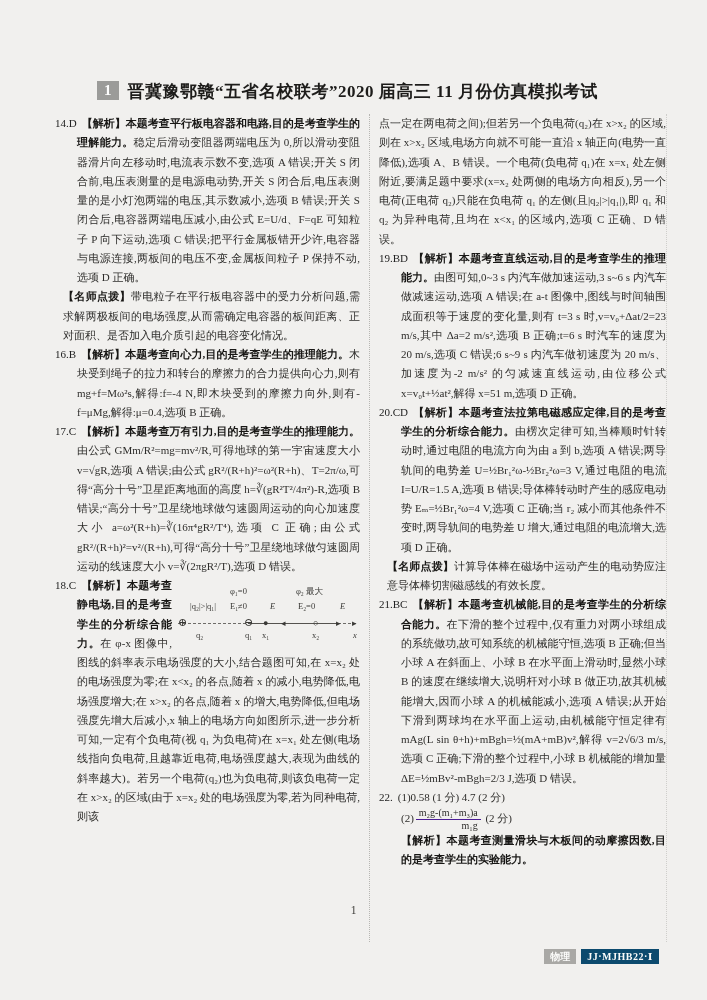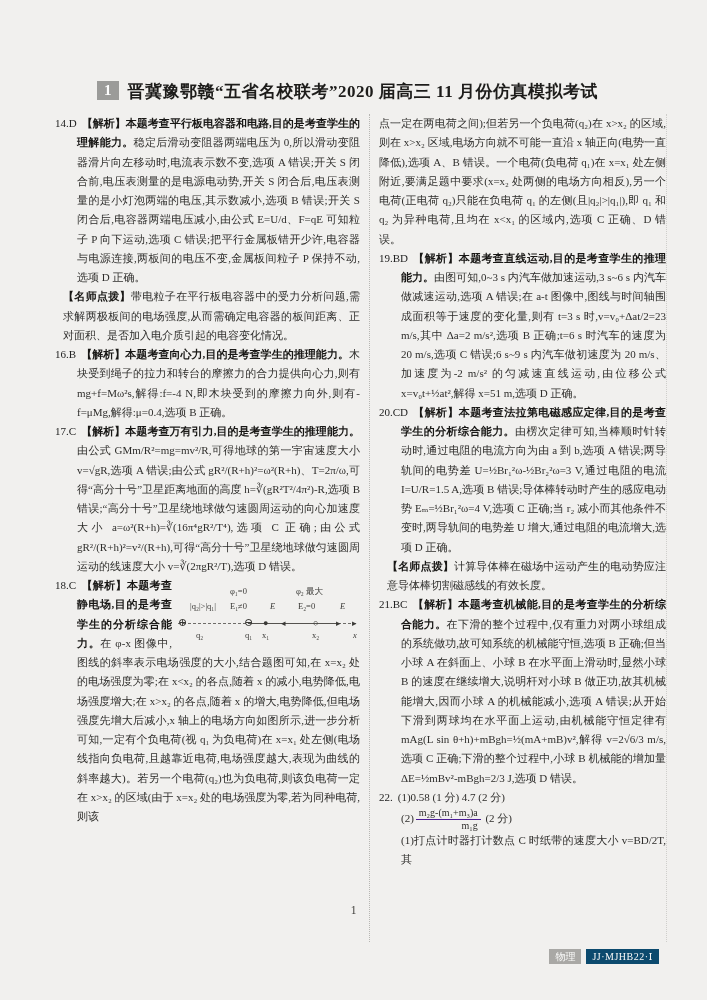--- a/index.html
+++ b/index.html
@@ -44,21 +44,21 @@
     font-family:"Liberation Serif","DejaVu Serif",serif;
   }
   .fig18 .fl{position:absolute;white-space:nowrap;}
   .fig18 .axis{position:absolute;left:0;top:37px;width:178px;border-top:1px dashed #6e6c68;}
   .fig18 .axis-solid{position:absolute;left:70px;top:37px;width:92px;border-top:1px solid #55534f;}
   .fig18 .sym{position:absolute;top:31px;font-size:11px;color:#3a3936;}
   .fig18 .dotp{top:33px;font-size:9px;}
   
   .pagenum{position:absolute;left:0;right:0;bottom:84px;text-align:center;font-size:11.5px;color:#3a3936;}
   .badges{position:absolute;right:48px;bottom:36px;white-space:nowrap;}
-  .badge{display:inline-block;color:#fbfbfa;font-size:10px;line-height:15px;padding:0 6px;font-weight:normal;}
+  .badge{display:inline-block;color:#fbfbfa;font-size:10px;line-height:15px;padding:0 6px;font-weight:bold;}
   .badge1{background:#a9a8a5;margin-right:5px;}
   .badge2{background:#0c4a6e;letter-spacing:.5px;}
 </style>
 </head>
 <body>
 
 <div class="page">
 
   <div class="header">
     <span class="numbox">1</span><h1 class="ptitle">晋冀豫鄂赣“五省名校联考”2020 届高三 11 月份仿真模拟考试</h1>
@@ -100,21 +100,21 @@
 
     <div class="col col-right">
       <p class="cont">点一定在两电荷之间);但若另一个负电荷(q₂)在 x&gt;x₂ 的区域,则在 x&gt;x₂ 区域,电场方向就不可能一直沿 x 轴正向(电势一直降低),选项 A、B 错误。一个电荷(负电荷 q₁)在 x=x₁ 处左侧附近,要满足题中要求(x=x₂ 处两侧的电场方向相反),另一个电荷(正电荷 q₂)只能在负电荷 q₁ 的左侧(且|q₂|&gt;|q₁|),即 q₁ 和 q₂ 为异种电荷,且均在 x&lt;x₁ 的区域内,选项 C 正确、D 错误。</p>
       <p class="item"><span class="qnum">19.BD</span><b>【解析】本题考查直线运动,目的是考查学生的推理能力。</b><span>由图可知,0~3 s 内汽车做加速运动,3 s~6 s 内汽车做减速运动,选项 A 错误;在 a-t 图像中,图线与时间轴围成面积等于速度的变化量,则有 t=3 s 时,v=v₀+Δat/2=23 m/s,其中 Δa=2 m/s²,选项 B 正确;t=6 s 时汽车的速度为 20 m/s,选项 C 错误;6 s~9 s 内汽车做初速度为 20 m/s、加速度为-2 m/s² 的匀减速直线运动,由位移公式 x=v₀t+½at²,解得 x=51 m,选项 D 正确。</span></p>
       <p class="item"><span class="qnum">20.CD</span><b>【解析】本题考查法拉第电磁感应定律,目的是考查学生的分析综合能力。</b><span>由楞次定律可知,当棒顺时针转动时,通过电阻的电流方向为由 a 到 b,选项 A 错误;两导轨间的电势差 U=½Br₁²ω-½Br₂²ω=3 V,通过电阻的电流 I=U/R=1.5 A,选项 B 错误;导体棒转动时产生的感应电动势 Eₘ=½Br₁²ω=4 V,选项 C 正确;当 r₂ 减小而其他条件不变时,两导轨间的电势差 U 增大,通过电阻的电流增大,选项 D 正确。</span></p>
       <p class="note"><b>【名师点拨】</b><span>计算导体棒在磁场中运动产生的电动势应注意导体棒切割磁感线的有效长度。</span></p>
       <p class="item"><span class="qnum">21.BC</span><b>【解析】本题考查机械能,目的是考查学生的分析综合能力。</b><span>在下滑的整个过程中,仅有重力对两小球组成的系统做功,故可知系统的机械能守恒,选项 B 正确;但当小球 A 在斜面上、小球 B 在水平面上滑动时,显然小球 B 的速度在继续增大,说明杆对小球 B 做正功,故其机械能增大,因而小球 A 的机械能减小,选项 A 错误;从开始下滑到两球均在水平面上运动,由机械能守恒定律有 mAg(L sin θ+h)+mBgh=½(mA+mB)v²,解得 v=2√6/3 m/s,选项 C 正确;下滑的整个过程中,小球 B 机械能的增加量 ΔE=½mBv²-mBgh=2/3 J,选项 D 错误。</span></p>
       <p class="item">
         <span class="qnum">22.</span><span class="blk" style="display:inline">(1)0.58 (1 分)  4.7 (2 分)</span>
         <span class="blk"><span>(2)</span><span class="frac"><span class="nu">m₂g-(m₁+m₃)a</span><span class="de">m₁g</span></span> <span>(2 分)</span></span>
-        <span class="blk">(1)打点计时器打计数点 C 时纸带的速度大小 v=BD/2T,其</span>
+        <b class="blk">【解析】本题考查测量滑块与木板间的动摩擦因数,目的是考查学生的实验能力。</b>
       </p>
     </div>
 
   </div>
 
   <div class="pagenum">1</div>
   <div class="badges">
     <span class="badge badge1">物理</span><span class="badge badge2">JJ·MJHB22·Ⅰ</span>
   </div>
 

